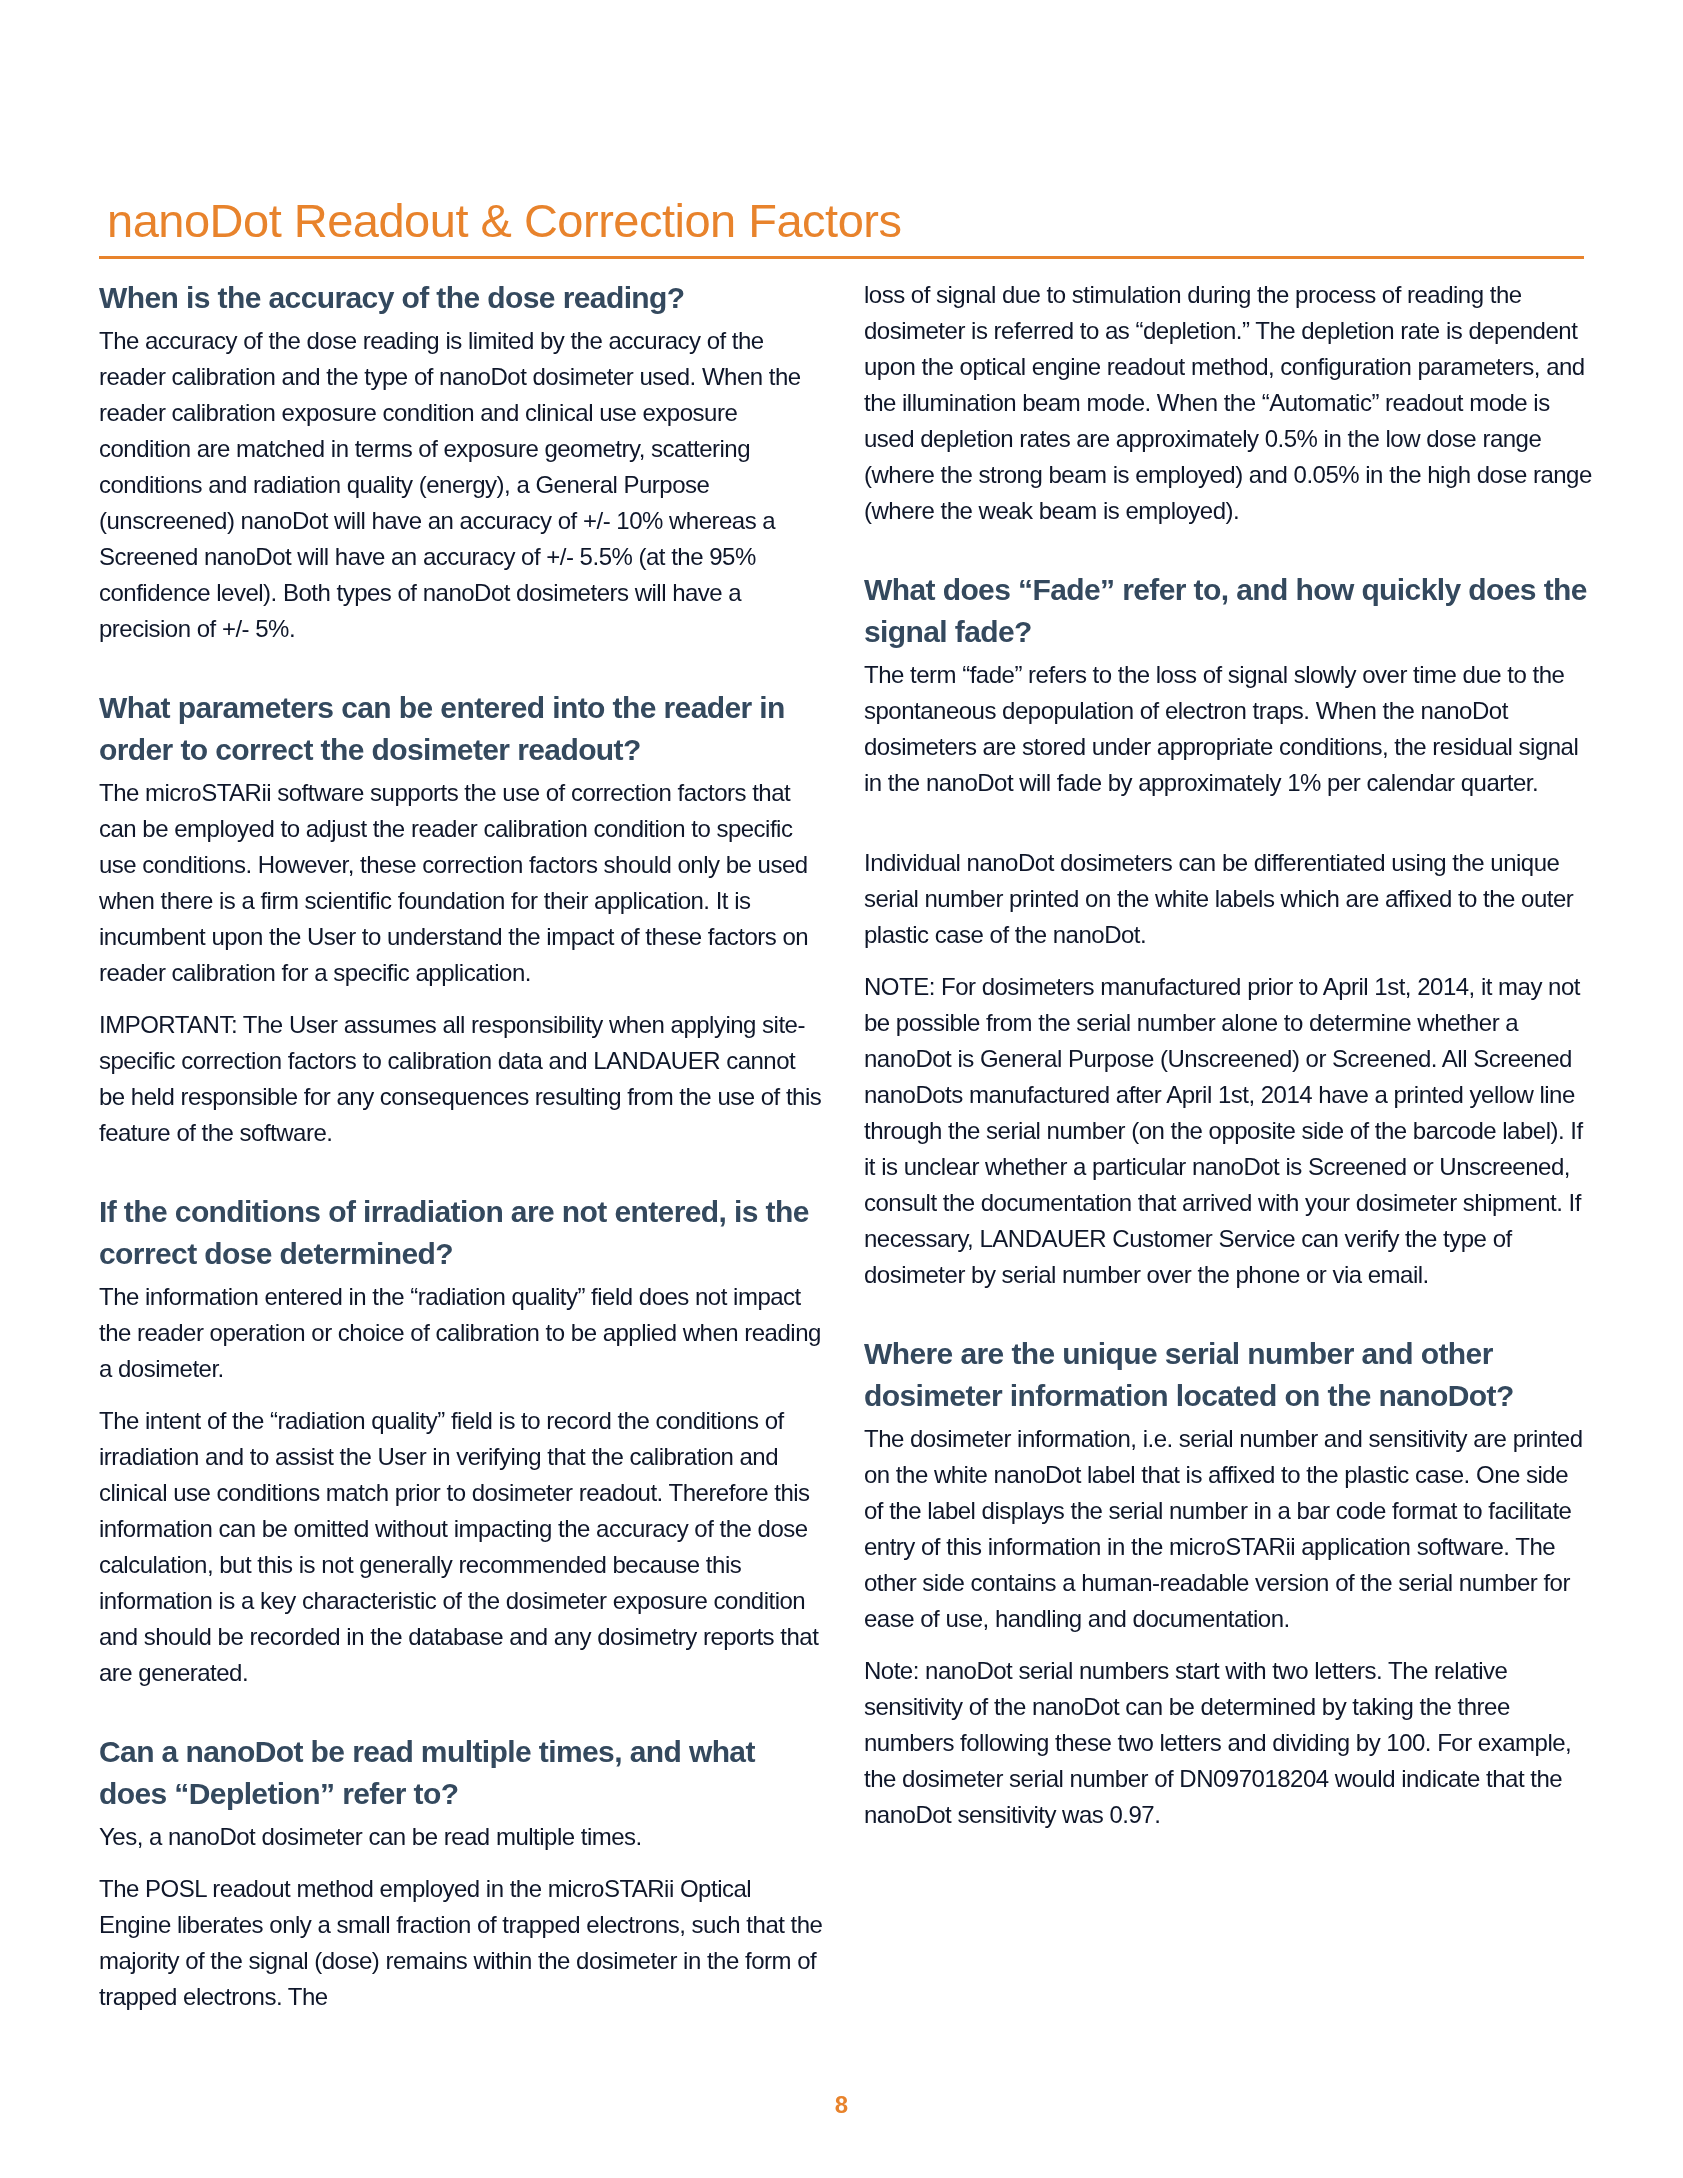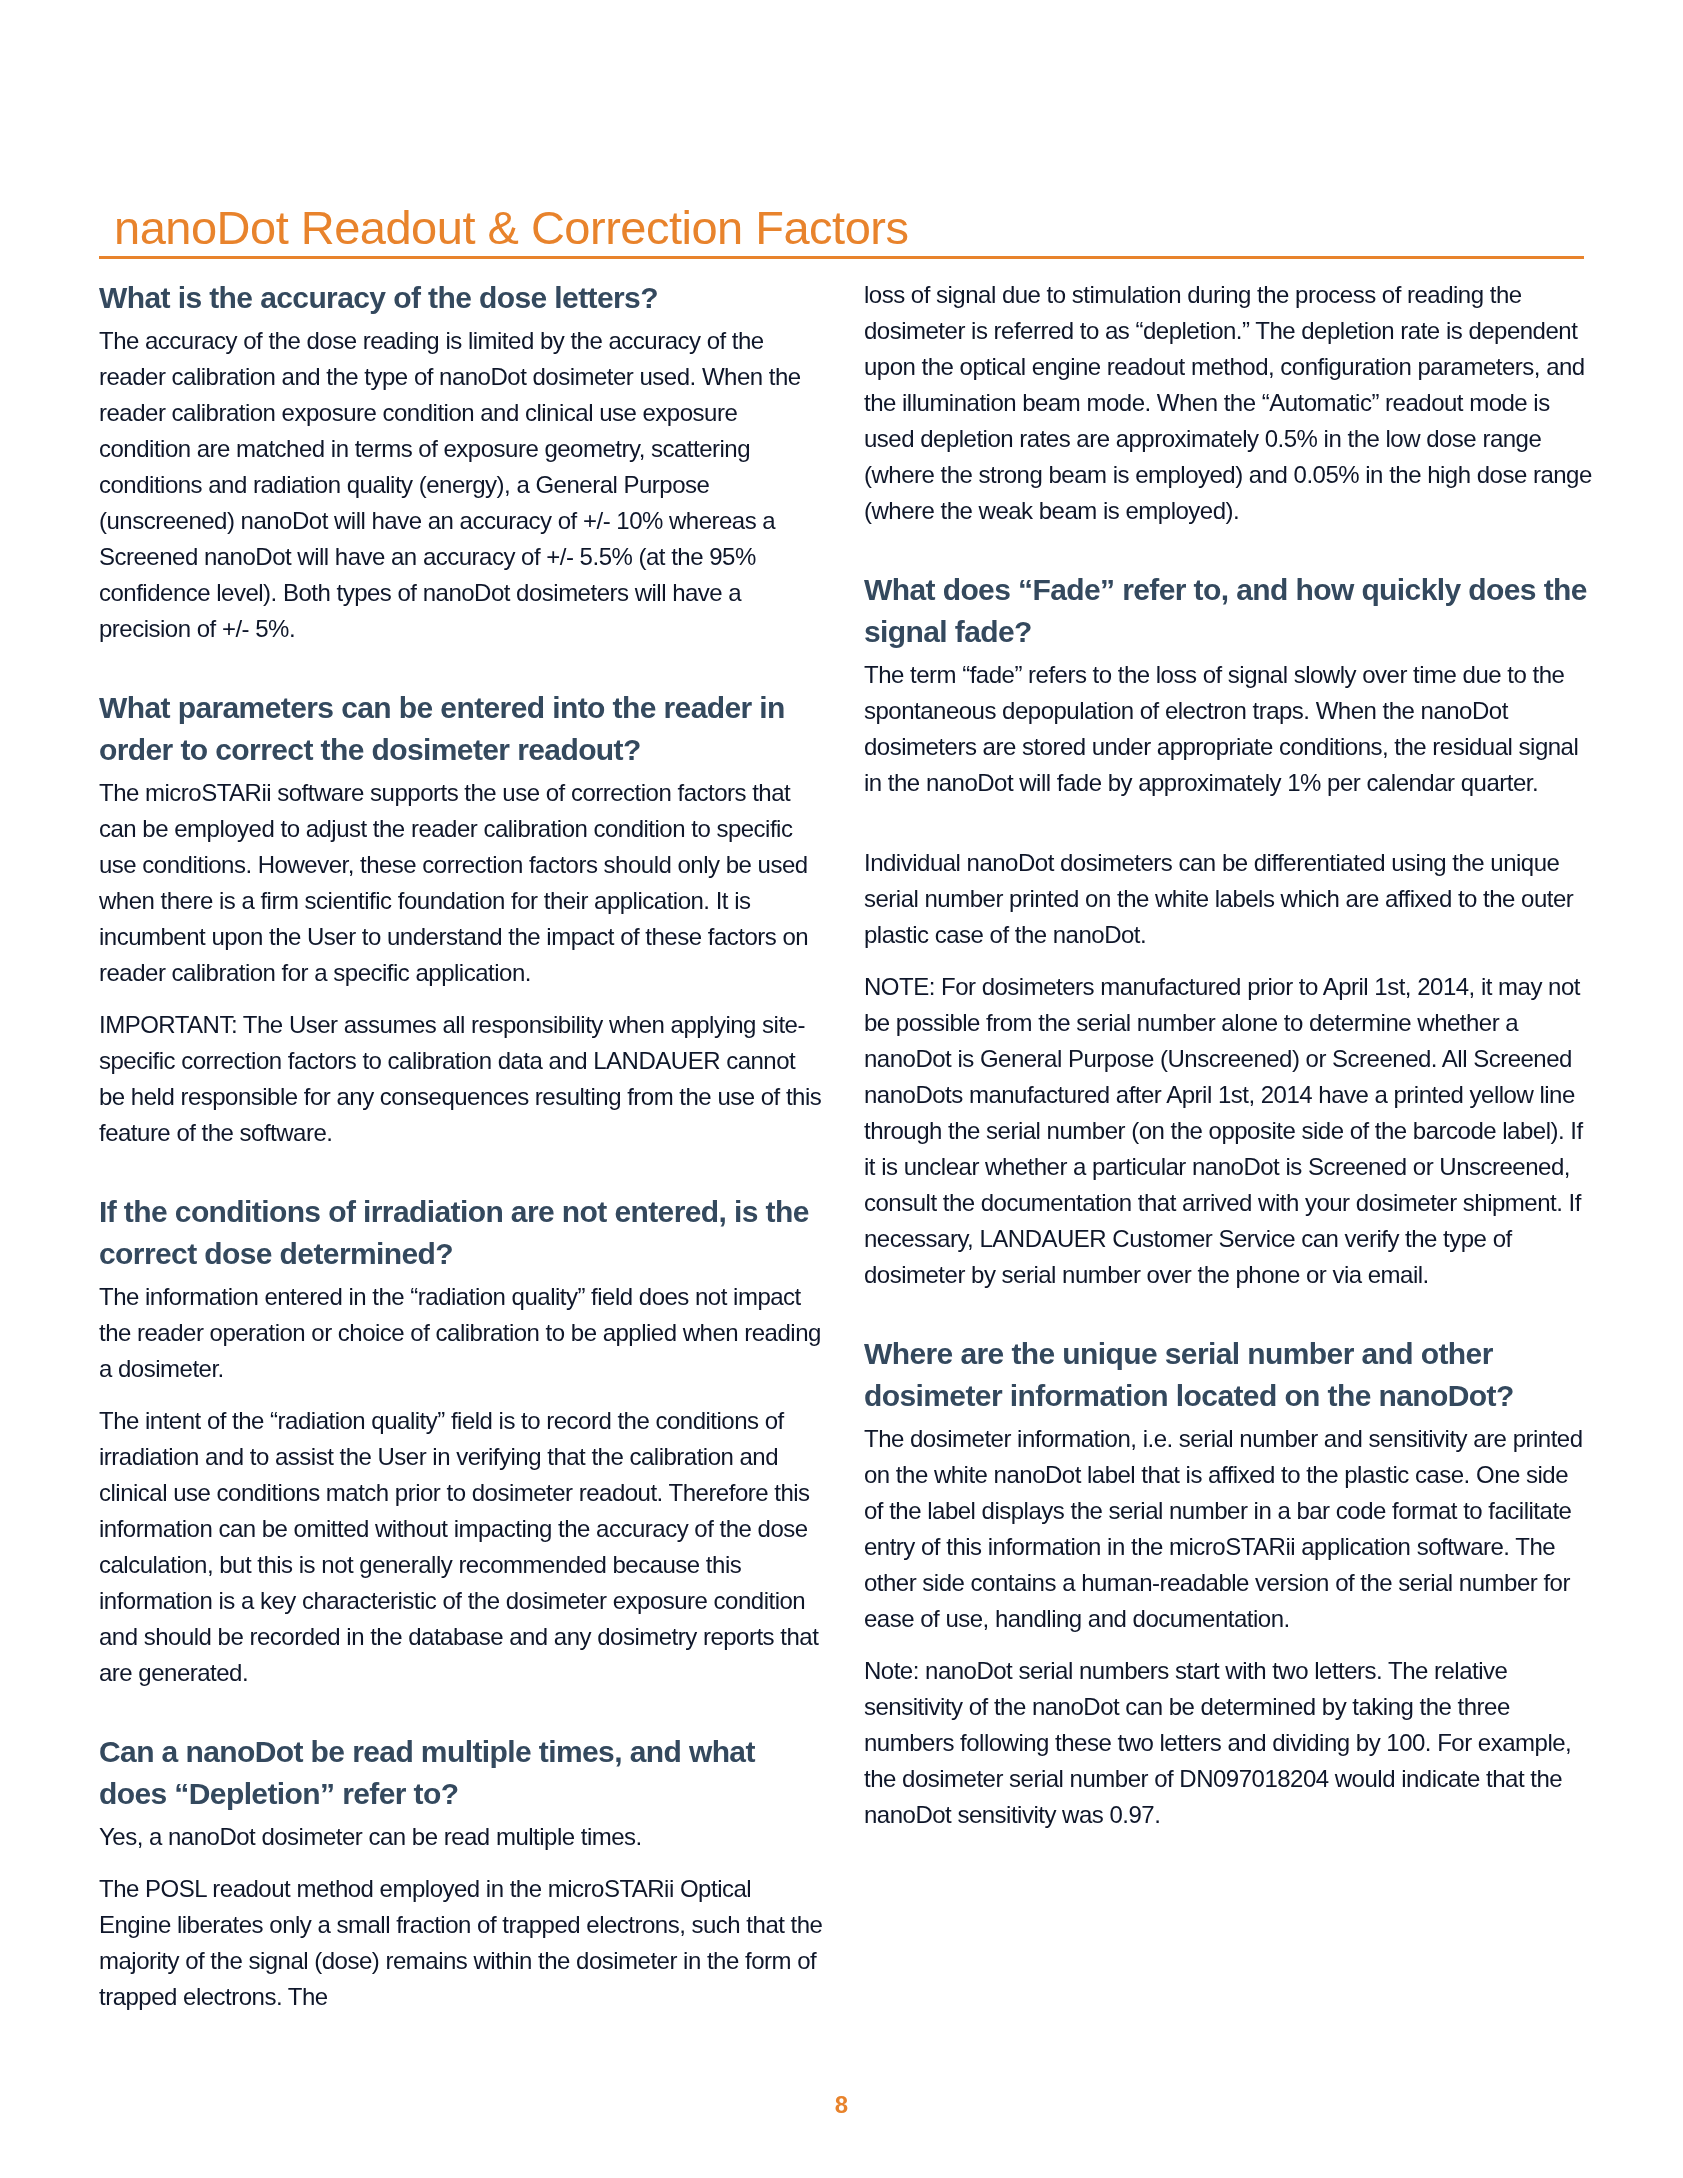--- a/index.html
+++ b/index.html
@@ -1,18 +1,18 @@
 <!DOCTYPE html>
 <html><head>
 <meta charset="utf-8">
 <style>
   html, body { margin: 0; padding: 0; background: #ffffff; }
   body { width: 1683px; height: 2178px; position: relative; overflow: hidden;
          font-family: "Liberation Sans", sans-serif; }
-  .title { position: absolute; left: 99px; top: 185px; margin: 15px;
+  .title { position: absolute; left: 99px; top: 185px; margin: 8px;
            font-size: 47px; font-weight: normal; color: #E8832C;
            letter-spacing: -0.5px; white-space: nowrap; }
   .rule { position: absolute; left: 99px; top: 256px; width: 1485px; height: 3px;
           background: #E8832C; }
   .col { position: absolute; top: 277px; width: 728px; }
   .col.left { left: 99px; }
   .col.right { left: 864px; }
   h2 { margin: 0; font-size: 30px; line-height: 42px; font-weight: bold;
        color: #34495E; letter-spacing: -0.6px; }
   p { margin: 0; font-size: 24px; line-height: 36px; color: #0f172a;
@@ -25,21 +25,21 @@
               font-size: 24px; font-weight: bold; color: #E8832C; }
 </style>
 </head>
 <body>
 
 <h1 class="title">nanoDot Readout &amp; Correction Factors</h1>
 <div class="rule"></div>
 
 <div class="col left">
   <section>
-    <h2>What is the accuracy of the dose letters?</h2>
+    <h2>When is the accuracy of the dose reading?</h2>
     <div class="gap-t"></div>
     <p>The accuracy of the dose reading is limited by the accuracy of the reader calibration and the type of nanoDot dosimeter used. When the reader calibration exposure condition and clinical use exposure condition are matched in terms of exposure geometry, scattering conditions and radiation quality (energy), a General Purpose (unscreened) nanoDot will have an accuracy of +/- 10% whereas a Screened nanoDot will have an accuracy of +/- 5.5% (at the 95% confidence level). Both types of nanoDot dosimeters will have a precision of +/- 5%.</p>
   </section>
   <div class="gap-l"></div>
   <section>
     <h2>What parameters can be entered into the reader in order to correct the dosimeter readout?</h2>
     <div class="gap-t"></div>
     <p>The microSTARii software supports the use of correction factors that can be employed to adjust the reader calibration condition to specific use conditions. However, these correction factors should only be used when there is a firm scientific foundation for their application. It is incumbent upon the User to understand the impact of these factors on reader calibration for a specific application.</p>
     <div class="gap-s"></div>
     <p class="i">IMPORTANT: The User assumes all responsibility when applying site-specific correction factors to calibration data and LANDAUER cannot be held responsible for any consequences resulting from the use of this feature of the software.</p>

